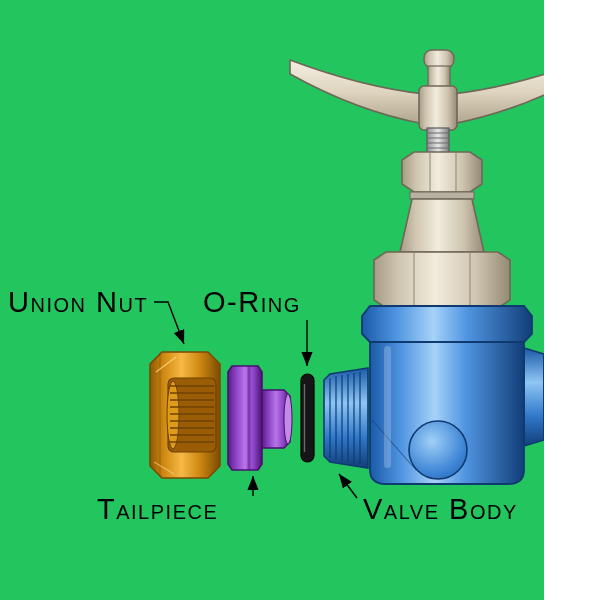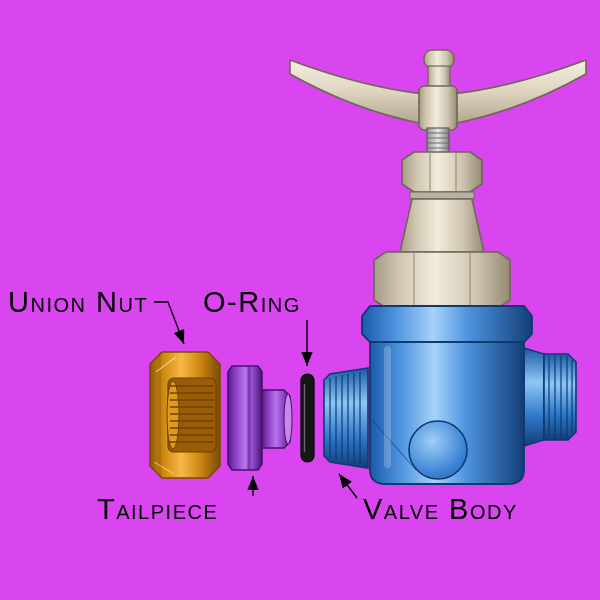--- a/index.html
+++ b/index.html
@@ -3,23 +3,23 @@
 <meta charset="utf-8">
 <style>
   html, body {
     margin: 0;
     padding: 0;
     background: #ffffff;
     font-family: "Liberation Sans", sans-serif;
   }
   .canvas {
     position: relative;
-    width: 600px;
+    width: 544px;
     height: 600px;
-    background: #d946ef;
+    background: #22c55e;
     overflow: hidden;
   }
   svg { display: block; }
   .label {
     font-family: "Liberation Sans", sans-serif;
     font-size: 29px;
     font-weight: 500;
     font-variant: small-caps;
     letter-spacing: 1.5px;
     fill: #000000;

